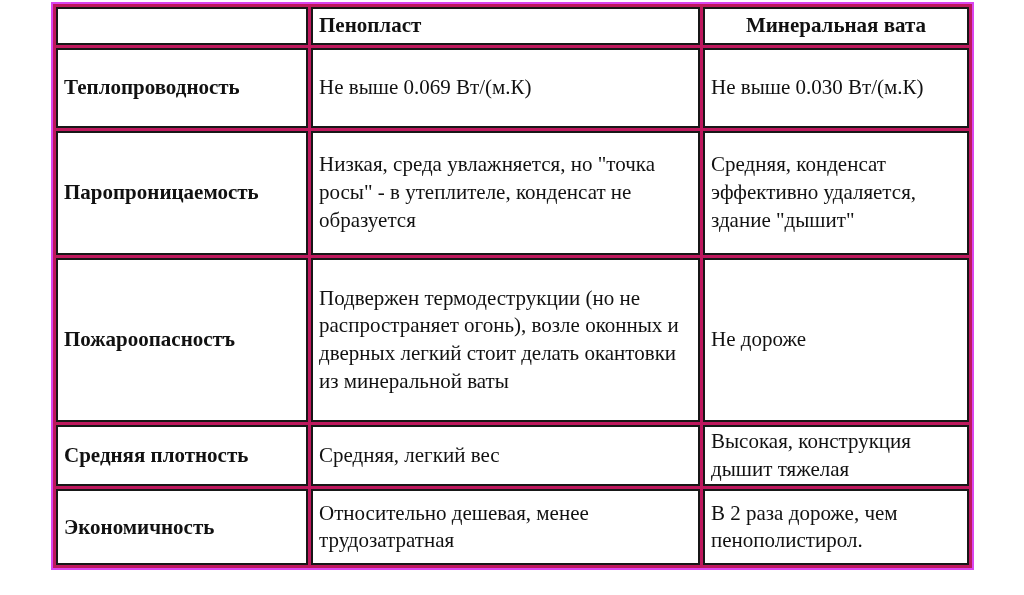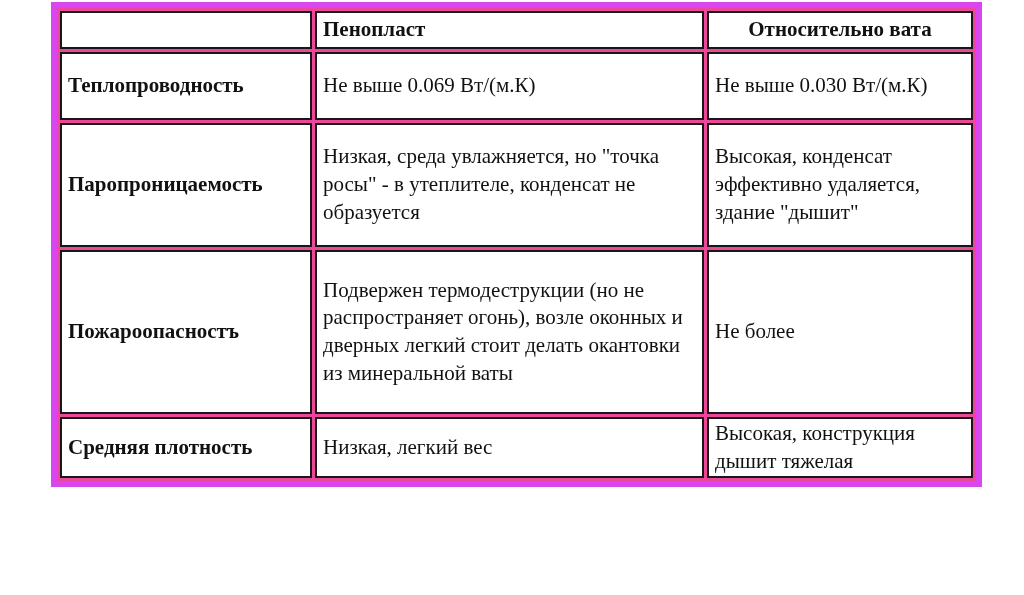--- a/index.html
+++ b/index.html
@@ -15,22 +15,22 @@
     color: #111111;
   }
   table.cmp {
     position: absolute;
     left: 51px;
     top: 2px;
     width: 920px;
     table-layout: fixed;
     border-collapse: separate;
     border-spacing: 3px;
-    border: 6px solid #d946ef;
-    background: #ec4899;
+    border: 2px solid #d946ef;
+    background: #be185d;
   }
   table.cmp th,
   table.cmp td {
     border: 2px solid #171717;
     box-sizing: border-box;
     padding: 1px 6px;
     font-size: 21px;
     line-height: 1.32;
     vertical-align: middle;
     text-align: left;
@@ -40,60 +40,65 @@
   table.cmp th {
     font-weight: bold;
   }
   table.cmp th.center {
     text-align: center;
   }
   table.cmp td.label {
     font-weight: bold;
   }
   tr.r-head  { height: 38px; }
-  tr.r-1     { height: 68px; border-radius: 17px; }
+  tr.r-1     { height: 80px; border-radius: 17px; }
   tr.r-2     { height: 124px; }
   tr.r-3     { height: 164px; }
   tr.r-4     { height: 60px; margin-top: 41px; }
   tr.r-5     { height: 76px; }
 </style>
 </head>
 <body>
 
 <table class="cmp">
   <colgroup>
     <col style="width:252px">
     <col style="width:389px">
     <col style="width:266px">
   </colgroup>
   <tbody>
     <tr class="r-head">
       <th></th>
       <th>Пенопласт</th>
-      <th class="center">Относительно вата</th>
+      <th class="center">Минеральная вата</th>
     </tr>
 
     <tr class="r-1">
       <td class="label">Теплопроводность</td>
       <td>Не выше 0.069 Вт/(м.К)</td>
       <td>Не выше 0.030 Вт/(м.К)</td>
     </tr>
 
     <tr class="r-2">
       <td class="label">Паропроницаемость</td>
       <td>Низкая, среда увлажняется, но "точка росы" - в утеплителе, конденсат не образуется</td>
-      <td>Высокая, конденсат эффективно удаляется, здание "дышит"</td>
+      <td>Средняя, конденсат эффективно удаляется, здание "дышит"</td>
     </tr>
 
     <tr class="r-3">
       <td class="label">Пожароопасностъ</td>
       <td>Подвержен термодеструкции (но не распространяет огонь), возле оконных и дверных легкий стоит делать окантовки из минеральной ваты</td>
-      <td>Не более</td>
+      <td>Не дороже</td>
     </tr>
 
     <tr class="r-4">
       <td class="label">Средняя плотность</td>
-      <td>Низкая, легкий вес</td>
+      <td>Средняя, легкий вес</td>
       <td>Высокая, конструкция дышит тяжелая</td>
     </tr>
 
+    <tr class="r-5">
+      <td class="label">Экономичность</td>
+      <td>Относительно дешевая, менее трудозатратная</td>
+      <td>В 2 раза дороже, чем пенополистирол.</td>
+    </tr>
   </tbody>
 </table>
 
 </body></html>

